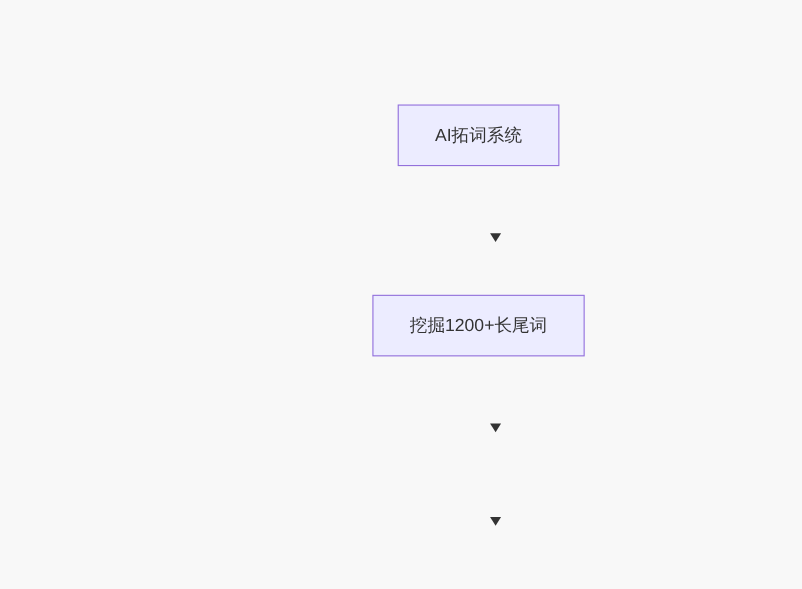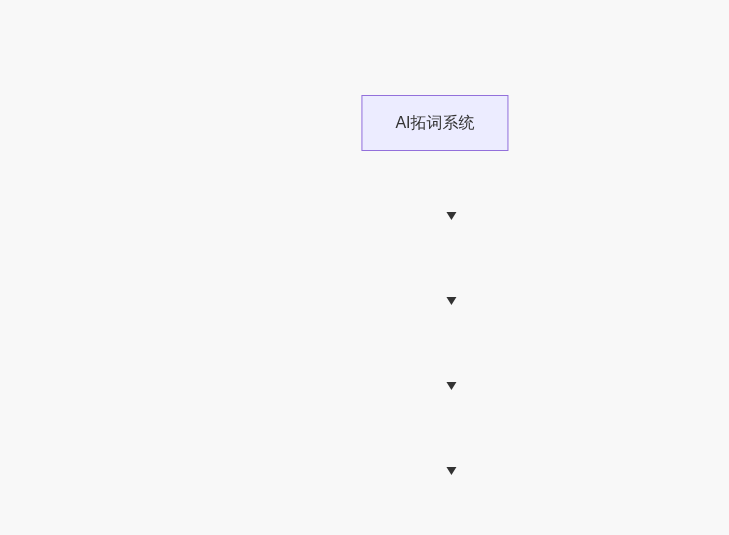--- a/index.html
+++ b/index.html
@@ -73,20 +73,21 @@
 <div class="canvas">
   <div class="flowchart">
 
     <div class="flow-node">AI拓词系统</div>
 
     <div class="edge">
       <div class="line"></div>
       <div class="head"></div>
     </div>
 
+    <div class="flow-node">挖掘1200+长尾词</div>
 
     <div class="edge">
       <div class="line"></div>
       <div class="head"></div>
     </div>
 
 
     <div class="edge">
       <div class="line"></div>
       <div class="head"></div>

